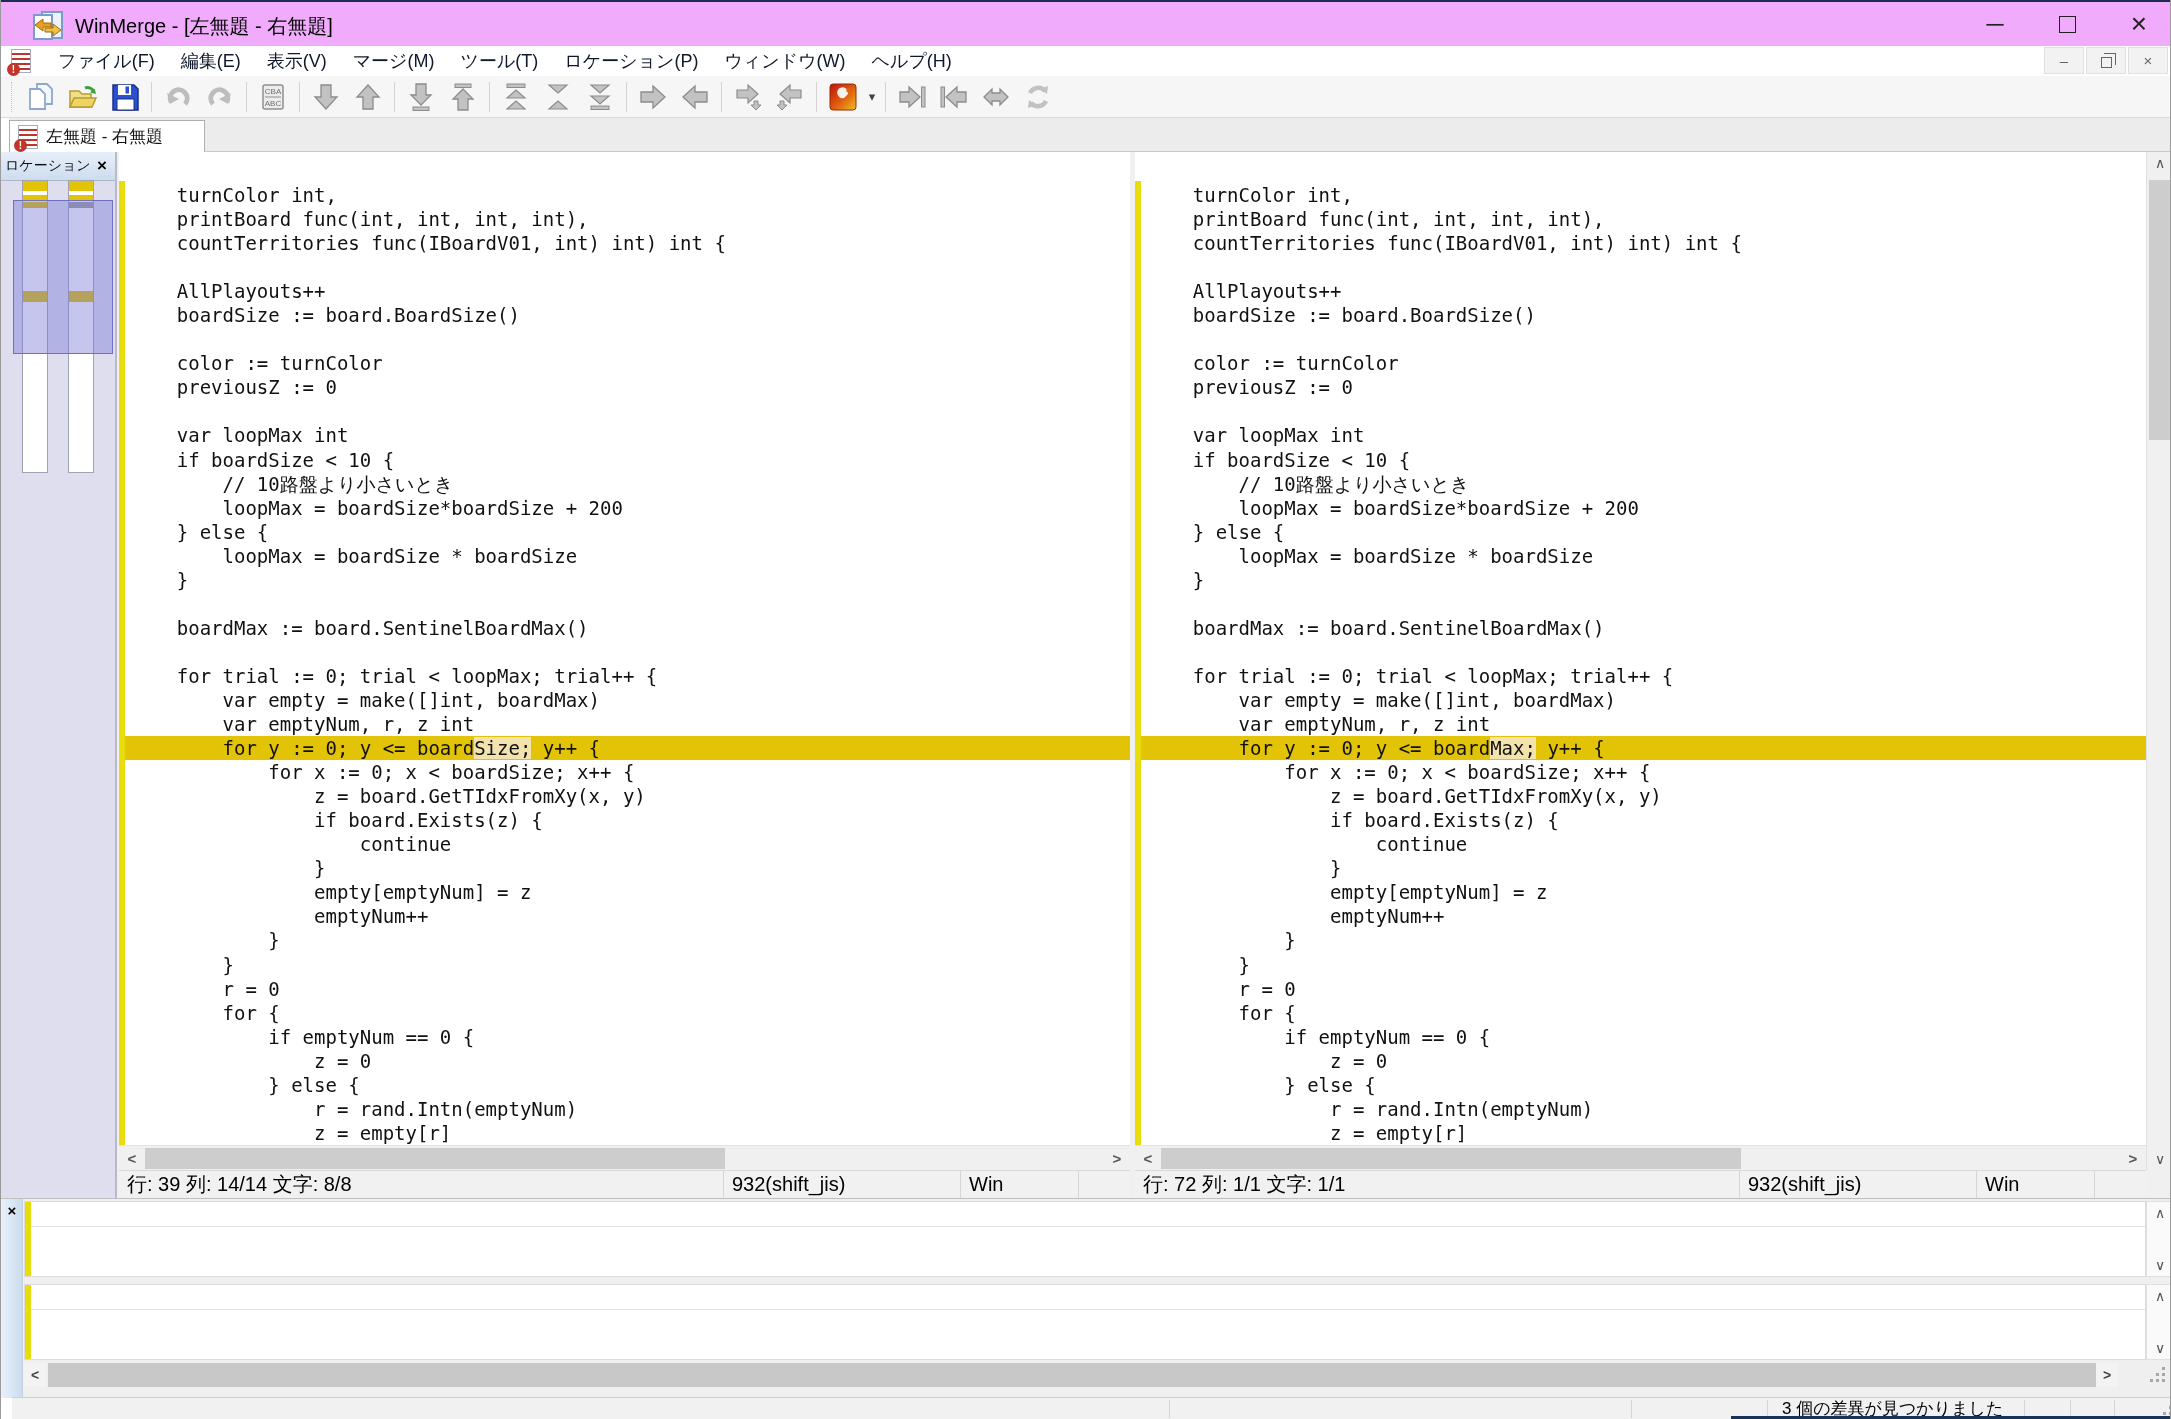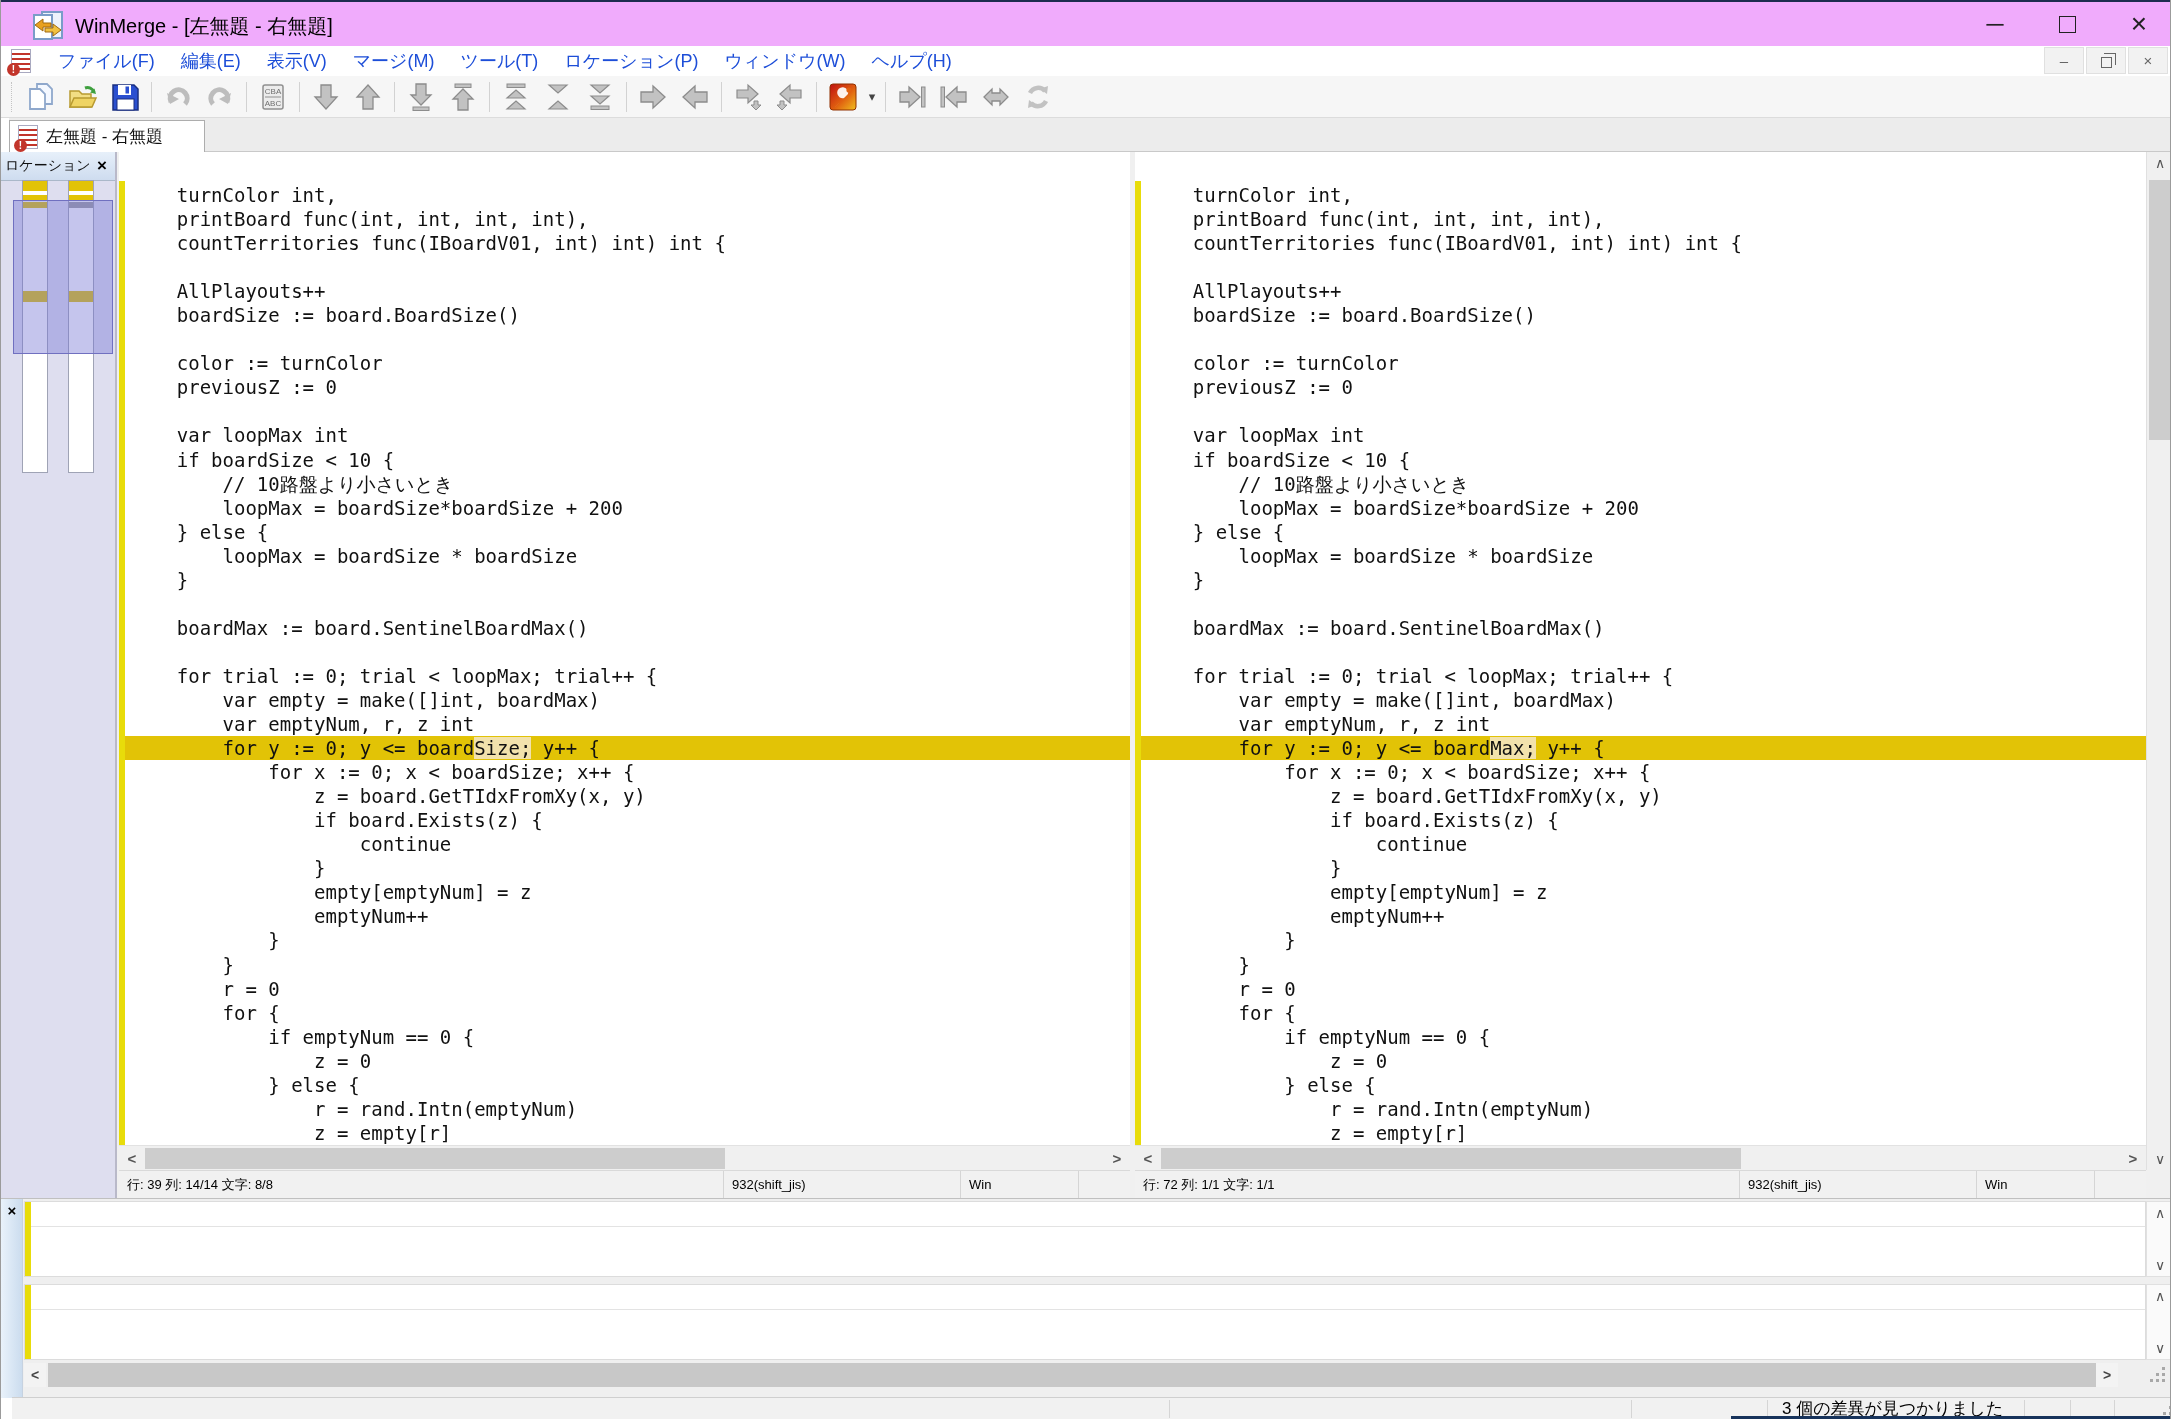--- a/index.html
+++ b/index.html
@@ -14,21 +14,21 @@
   .title-text{left:74px;top:11px;font-size:20px;color:#000;}
   .winctl{top:0;height:44px;width:64px;display:flex;align-items:center;justify-content:center;color:#222;}
   .ctl-min{left:1962px;font-size:24px;}
   .ctl-max-box{width:17px;height:17px;border:1.6px solid #222;}
   .ctl-close{left:2106px;font-size:28px;font-weight:300;}
   .app-icon{left:30px;top:8px;width:34px;height:32px;}
 
   
   .menubar{left:0;top:46px;width:2171px;height:30px;background:#fff;display:flex;align-items:center;}
   .menu-doc-icon{margin:0 14px 0 10px;}
-  .menu-item{padding:0 13px;font-size:18px;height:30px;line-height:30px;color:#1d4ed8;}
+  .menu-item{padding:0 13px;font-size:18px;height:30px;line-height:30px;color:#0f172a;}
   .mdi-ctls{position:absolute;right:2px;top:47px;display:flex;gap:2px;}
   .mdi-btn{width:40px;height:27px;background:#f2f2f2;border:1px solid #e0e0e0;display:flex;align-items:center;justify-content:center;color:#666;font-size:15px;}
   .mdi-restore{width:11px;height:11px;border:1.6px solid #666;position:relative;background:#f2f2f2;margin-top:3px;}
   .mdi-restore:before{content:"";position:absolute;left:2px;top:-5px;width:11px;height:11px;border:1.6px solid #666;border-bottom:none;border-left:none;}
 
   
   .toolbar{left:0;top:76px;width:2171px;height:42px;background:#f6f6f6;border-bottom:1px solid #dcdcdc;display:flex;align-items:center;padding-left:10px;}
   .tbtn{width:42px;height:38px;display:flex;align-items:center;justify-content:center;border-radius:3px;}
   .tsep{width:1px;height:30px;background:#d2d2d2;margin:0 5px;}
   .tgrip{width:5px;height:30px;border-left:1px dotted #c4c4c4;margin-right:4px;}
@@ -61,21 +61,21 @@
   .code-lines{position:absolute;left:6px;top:2px;right:0;}
   .code-line{height:24.05px;white-space:pre;font-family:"DejaVu Sans Mono","Liberation Mono",monospace;font-size:19px;line-height:24.05px;color:#111;padding-left:6px;}
   .code-line.hl{background:#e2c306;}
   .word-diff{background:#f2e2ac;}
 
   
   .hscroll{position:absolute;left:0;top:993px;width:100%;height:25px;background:#f0f0f0;border-top:1px solid #e2e2e2;}
   .sarrow{position:absolute;top:0;width:22px;height:25px;color:#555;font-size:15px;font-weight:bold;text-align:center;line-height:25px;}
   .sthumb{position:absolute;top:2px;height:21px;background:#cdcdcd;}
   
-  .pane-status{position:absolute;left:0;top:1018px;width:100%;height:28px;background:#f1f1f1;border-top:1px solid #d9d9d9;font-size:13px;color:#000;}
+  .pane-status{position:absolute;left:0;top:1018px;width:100%;height:28px;background:#f1f1f1;border-top:1px solid #d9d9d9;font-size:20px;color:#000;}
   .pstat{position:absolute;top:0;height:28px;line-height:27px;border-right:1px solid #d5d5d5;padding-left:8px;white-space:nowrap;overflow:hidden;}
 
   
   .vscroll{left:2145px;top:0;width:26px;height:1018px;background:#f0f0f0;border-left:1px solid #e0e0e0;}
   .vsarrow{position:absolute;left:0;width:26px;height:22px;color:#555;font-size:14px;text-align:center;line-height:22px;}
   .vsthumb{position:absolute;left:2px;width:22px;background:#cdcdcd;}
 
   
   .diff-pane{left:0;top:1198px;width:2171px;height:199px;background:#efefef;border-top:1px solid #c0c0c0;}
   .diff-caption{position:absolute;left:0;top:0;width:22px;height:199px;background:linear-gradient(90deg,#e9f2fb,#cbdcee);border-right:1px solid #c6d2e0;}

